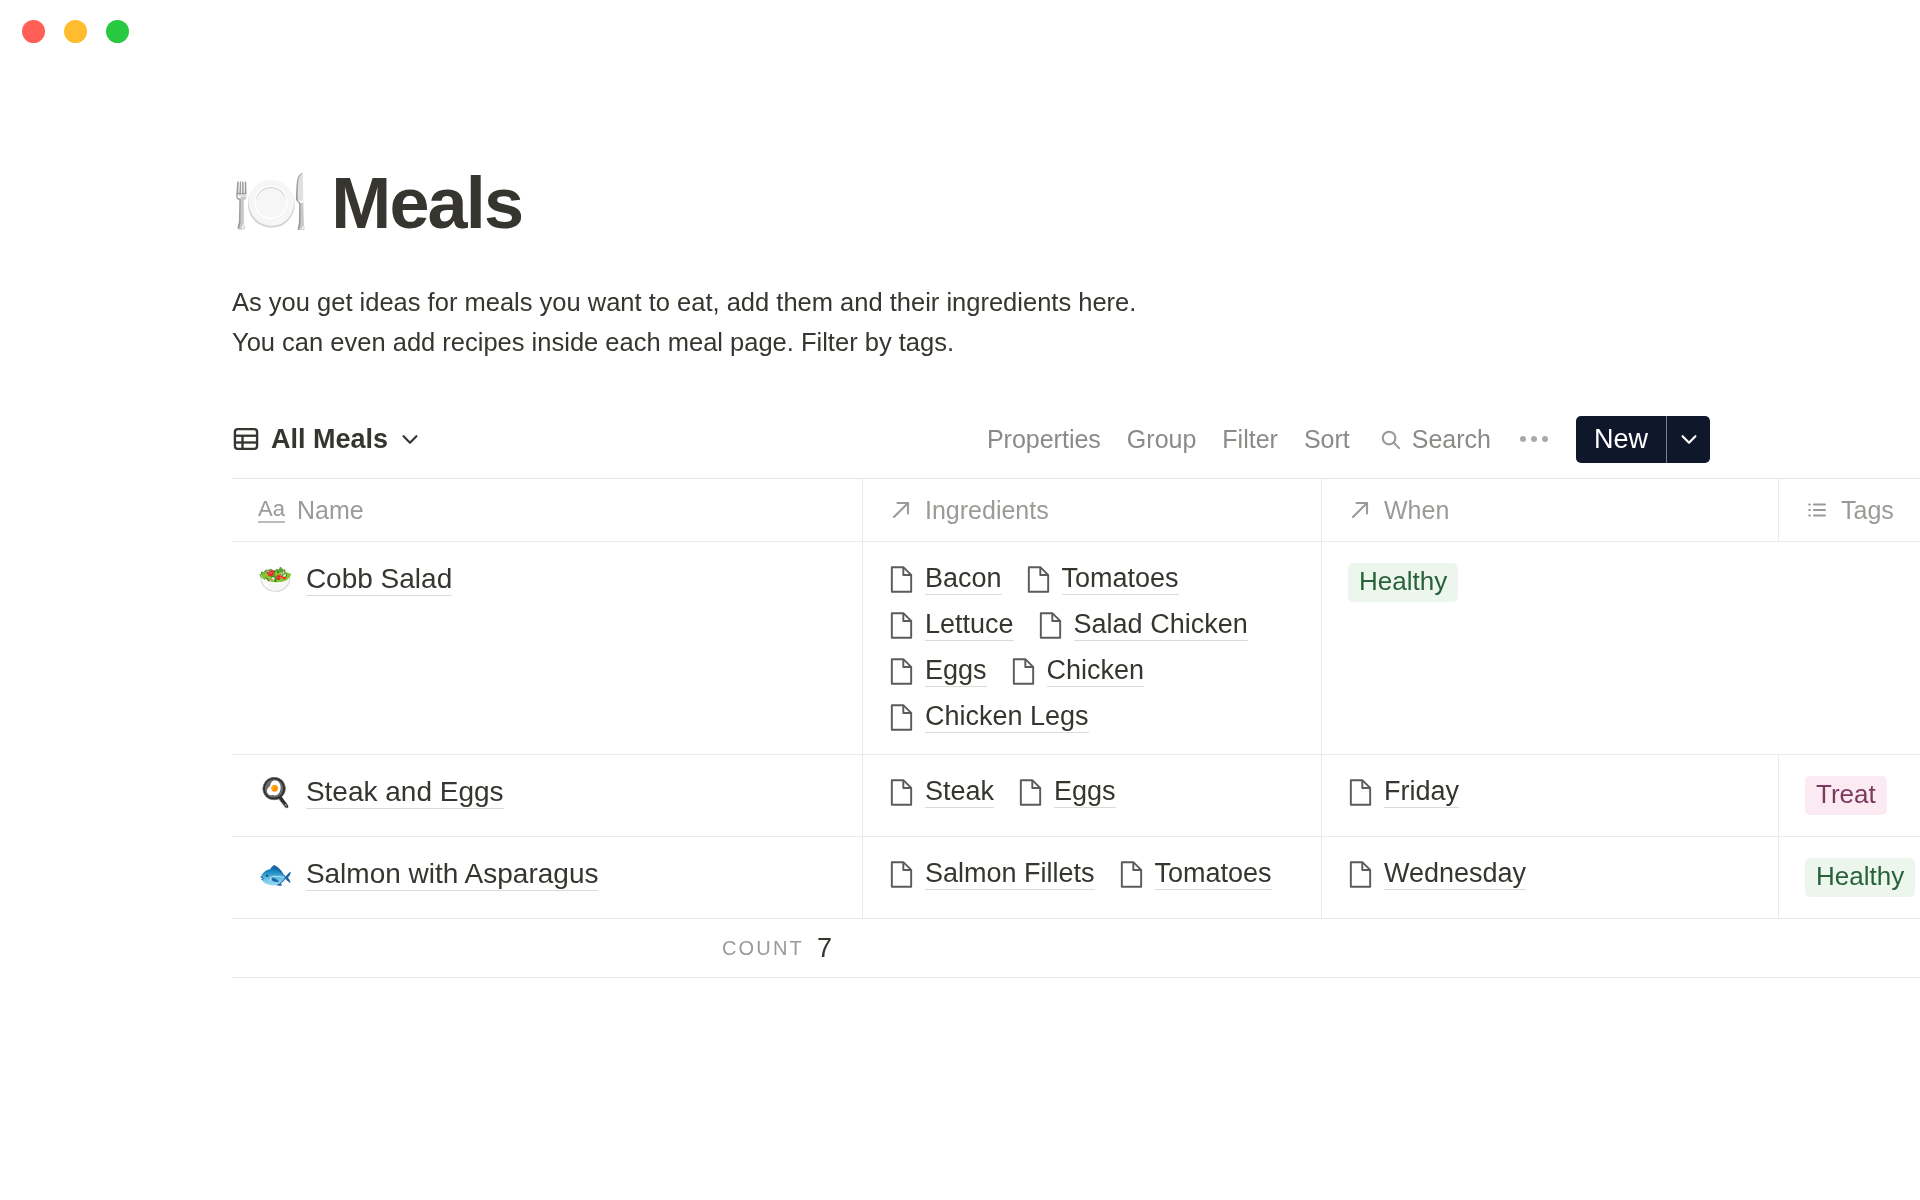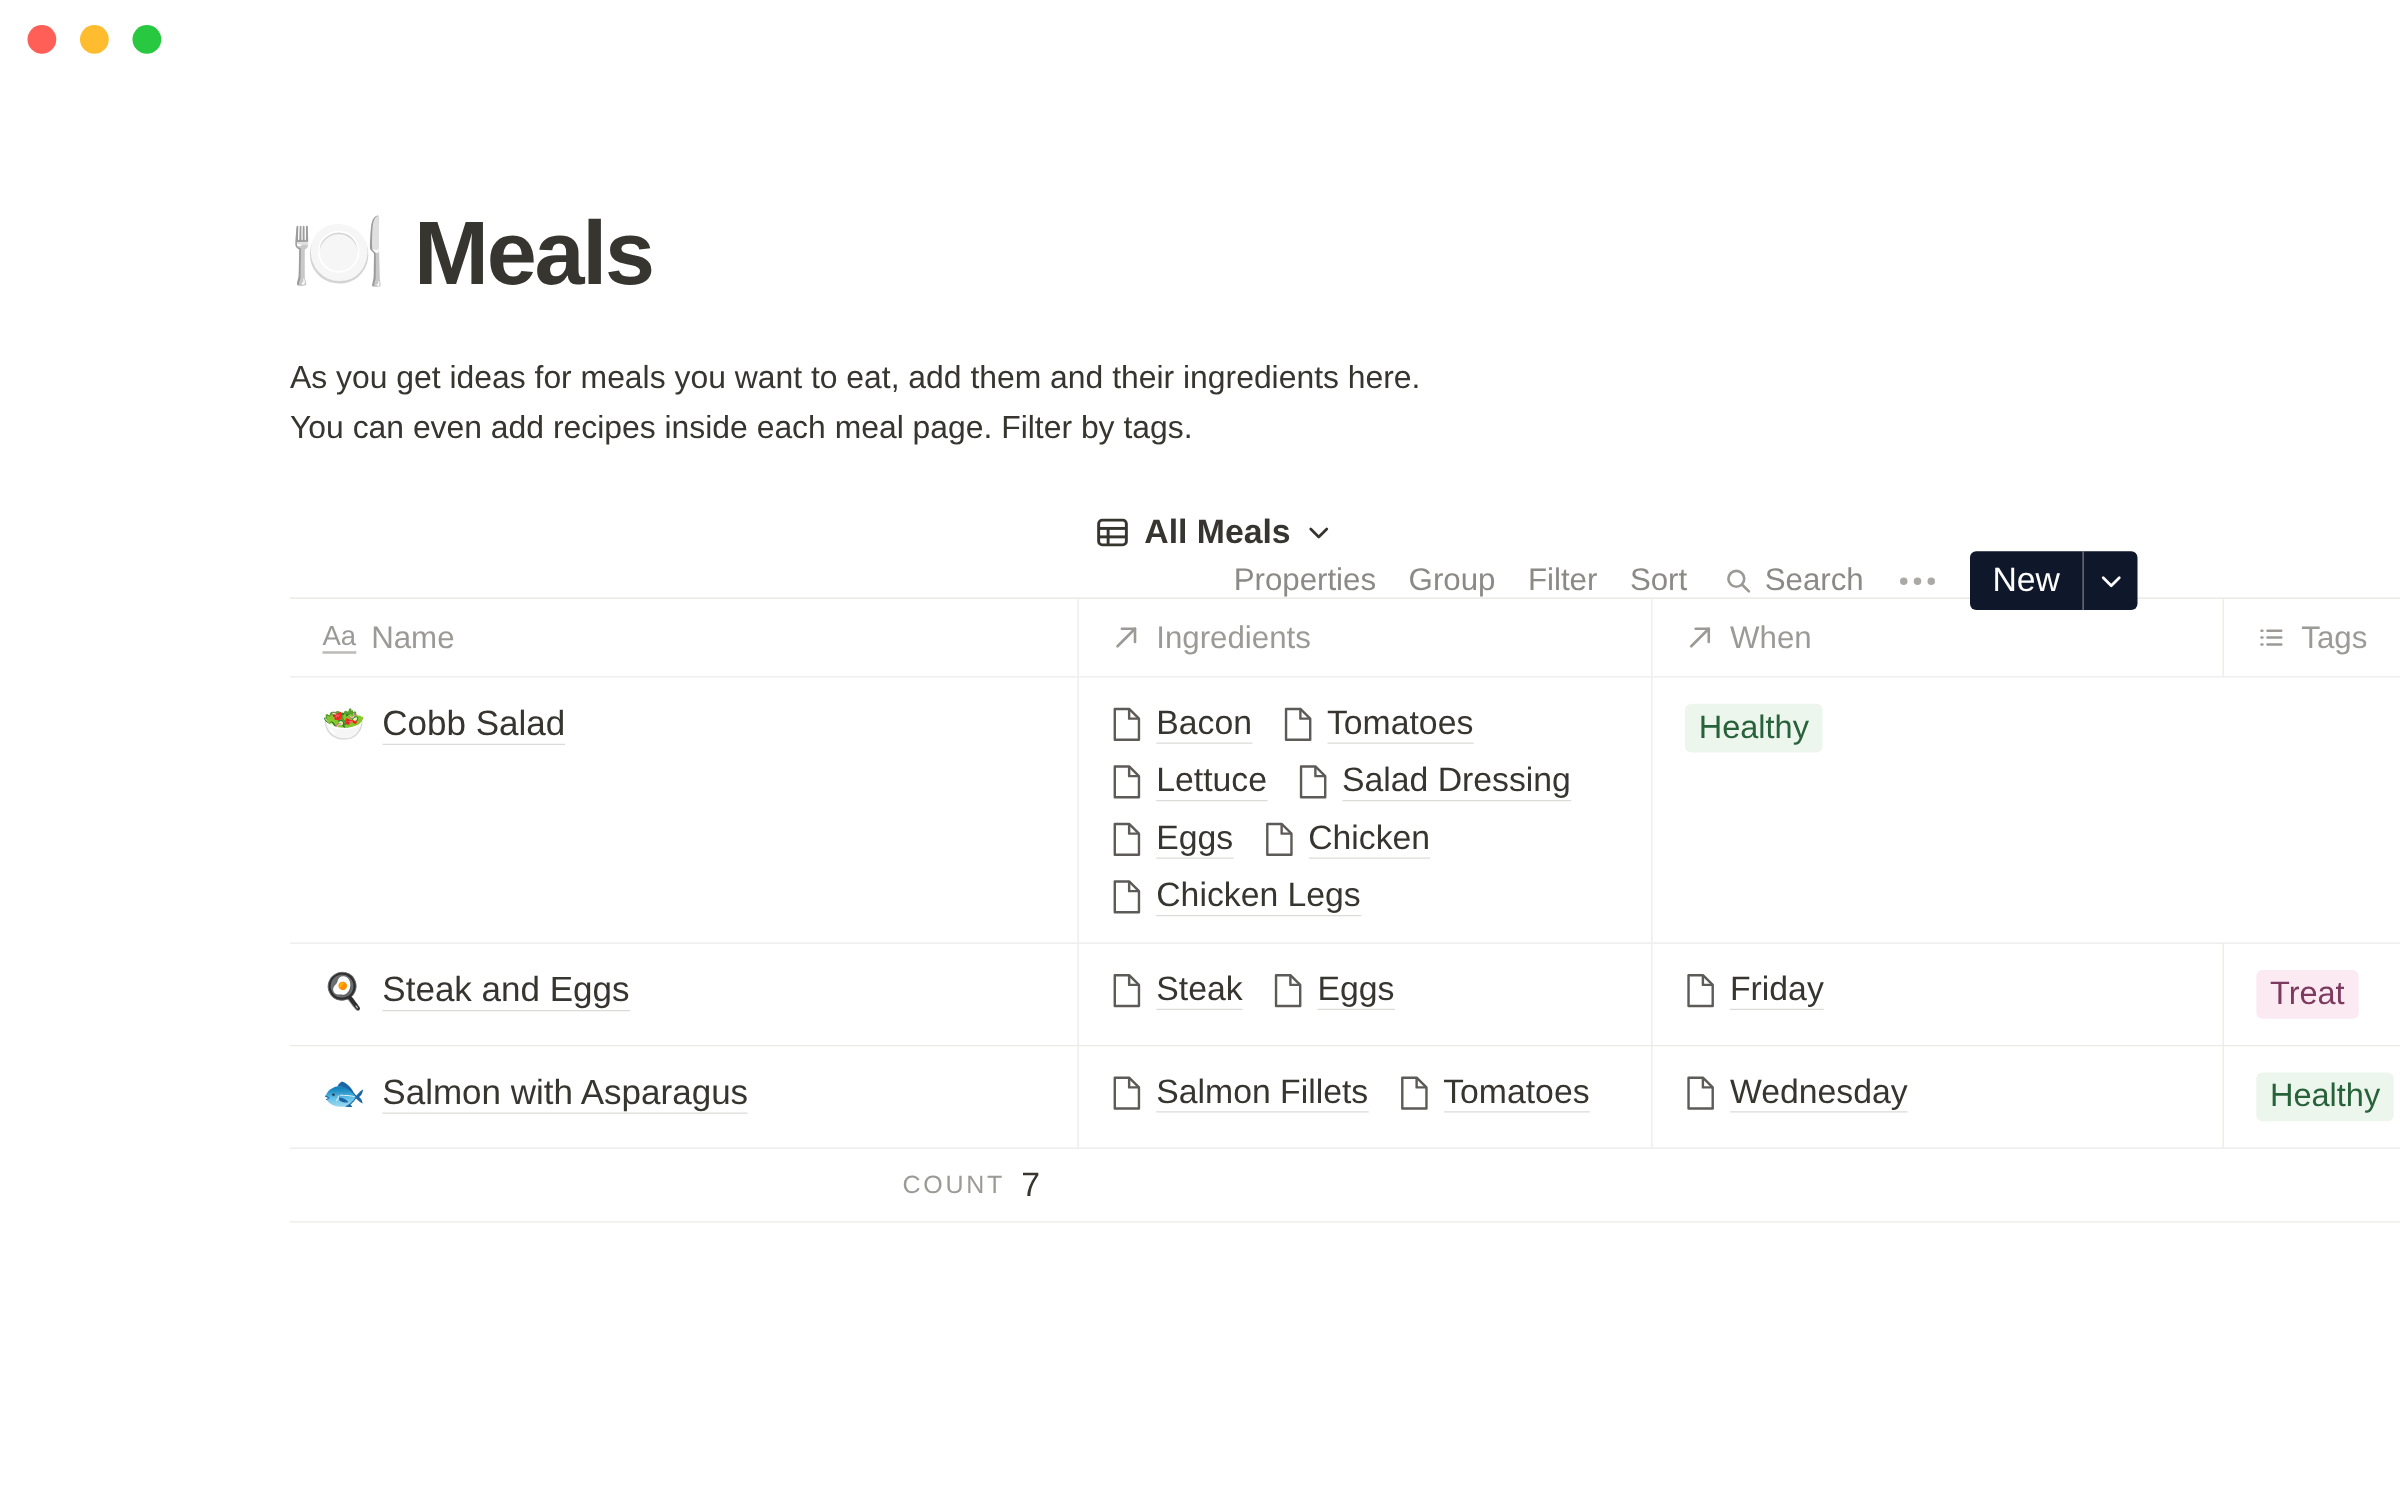--- a/index.html
+++ b/index.html
@@ -44,21 +44,20 @@
     color: #37352f;
   }
   .description div { white-space: nowrap; }
 
   
   .toolbar {
     margin-top: 48px;
     height: 58px;
     display: flex; align-items: center;
     padding-right: 210px;
-    flex-direction: column;
   }
   .view-chip {
     display: flex; align-items: center; gap: 11px;
     cursor: pointer;
   }
   .view-chip .grid-icon { width: 28px; height: 28px; display:block; }
   .view-name {
     font-size: 27px; font-weight: bold; color: #37352f;
   }
   .chev { width: 22px; height: 22px; display: block; }
@@ -323,21 +322,21 @@
                 </span>
                 <span class="link-text">Lettuce</span>
               </span>
               <span class="rel-item">
                 <span>
                   <svg class="pg" viewBox="0 0 20 24" fill="none" stroke="#5c5b58" stroke-width="1.6" stroke-linejoin="round">
                     <path d="M2 1.8h9.5L18 8.2V22.2H2z"></path>
                     <path d="M11.5 1.8v6.4H18"></path>
                   </svg>
                 </span>
-                <span class="link-text">Salad Dressing</span>
+                <span class="link-text">Salad Chicken</span>
               </span>
               <span class="rel-item">
                 <span>
                   <svg class="pg" viewBox="0 0 20 24" fill="none" stroke="#5c5b58" stroke-width="1.6" stroke-linejoin="round">
                     <path d="M2 1.8h9.5L18 8.2V22.2H2z"></path>
                     <path d="M11.5 1.8v6.4H18"></path>
                   </svg>
                 </span>
                 <span class="link-text">Eggs</span>
               </span>

